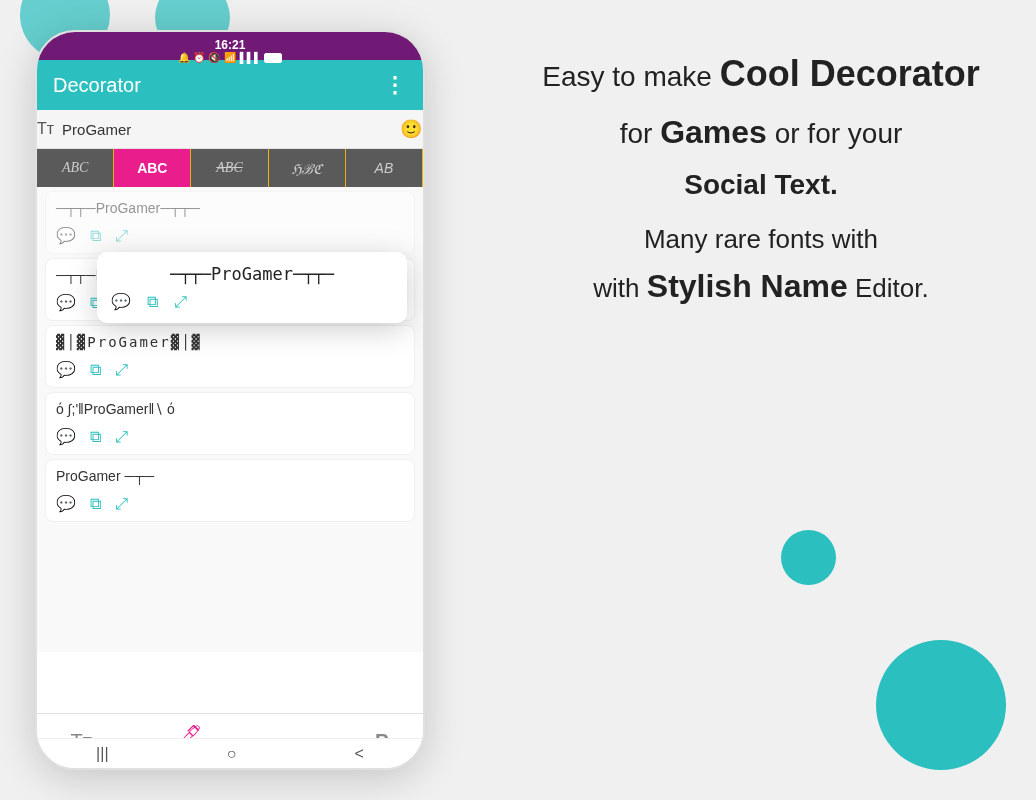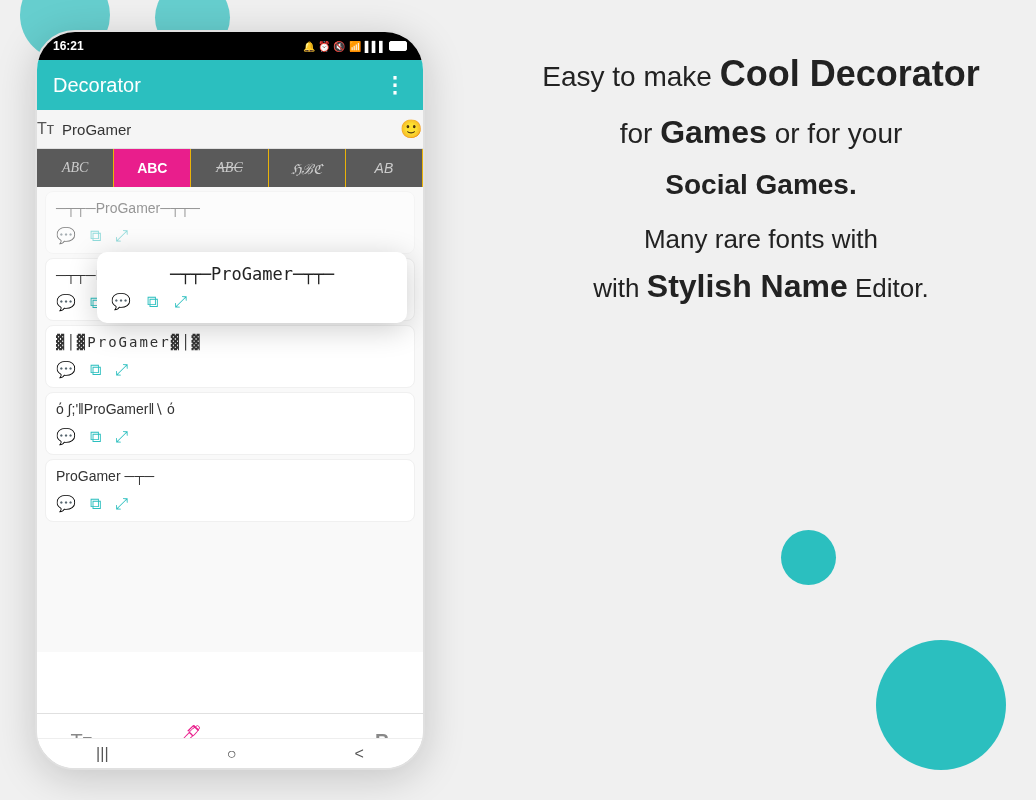--- a/index.html
+++ b/index.html
@@ -67,28 +67,29 @@
       background: #fff;
       border-radius: 40px;
       box-shadow: 0 8px 40px rgba(0,0,0,0.18);
       overflow: hidden;
       position: relative;
       border: 2px solid #e0e0e0;
     }
 
     
     .status-bar {
-      background: #000000;
+      background: #701a75;
       color: white;
       font-size: 11px;
       padding: 6px 16px;
       display: flex;
       justify-content: space-between;
       align-items: center;
       height: 28px;
+      flex-direction: column;
     }
     .status-time { font-weight: bold; font-size: 12px; }
     .status-icons { display: flex; align-items: center; gap: 3px; font-size: 10px; }
 
     
     .app-bar {
       background: #2bbfbf;
       color: white;
       padding: 10px 16px;
       display: flex;
@@ -392,18 +393,18 @@
   </div>
 </div>
 
 <div class="right-text">
   <p>
     <span class="normal-text">Easy to make </span><span class="bold-large">Cool Decorator</span>
   </p>
   <p>
     <span class="normal-text">for </span><span class="bold-medium">Games</span><span class="normal-text"> or for your</span>
   </p>
-  <p class="bold-medium-2" style="margin-bottom:18px;">Social Games.</p>
+  <p class="bold-medium-2" style="margin-bottom:18px;">Social Text.</p>
   <p class="normal-text" style="font-size:26px; margin-bottom:8px;">Many rare fonts with</p>
   <p style="font-size:26px; ">
     <span class="normal-text">with </span><span class="bold-medium">Stylish Name</span><span class="normal-text"> Editor.</span>
   </p>
 </div>
 
 </body></html>

